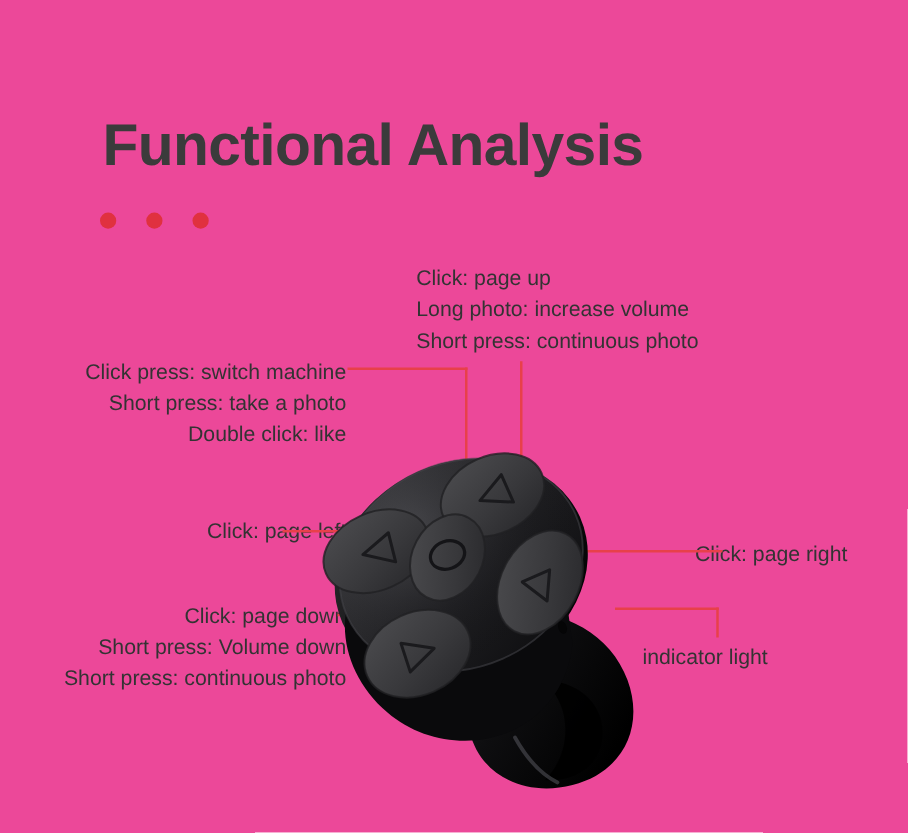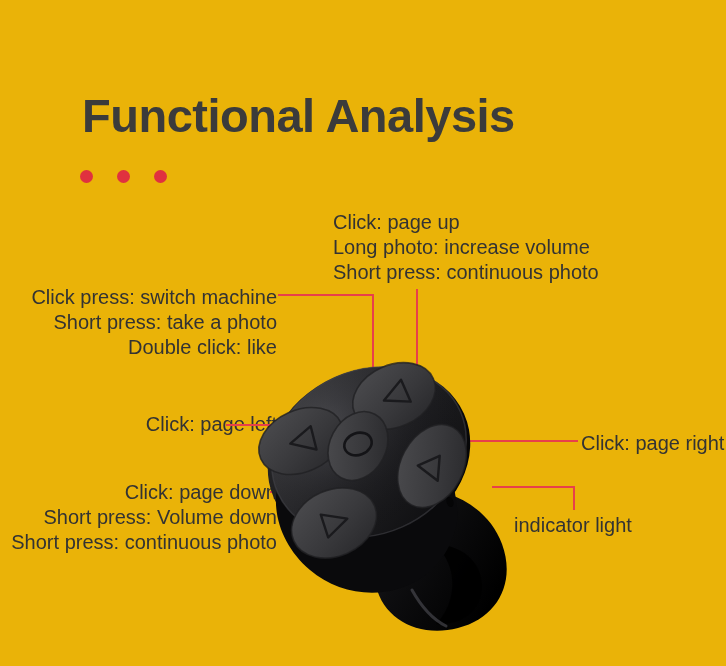--- a/index.html
+++ b/index.html
@@ -45,32 +45,32 @@
     height: 13px;
     border-radius: 50%;
   }
   #dots .dot.d0 { left: 0px; }
   #dots .dot.d1 { left: 37px; }
   #dots .dot.d2 { left: 74px; }
 
   
   .callout {
     position: absolute;
-    font-size: 20px;
+    font-size: 17px;
     color: #333333;
     line-height: 25px;
     white-space: nowrap;
   }
   .callout .line { display: block; }
 
   #callout-top-right { left: 333px; top: 210px; text-align: left; }
   #callout-left      { right: 449px; top: 285px; text-align: right; }
   #callout-page-left { right: 449px; top: 412px; text-align: right; }
   #callout-bottom-left { right: 449px; top: 480px; text-align: right; }
-  #callout-page-right { left: 581px; top: 431px; text-align: left; }
+  #callout-page-right { left: 556px; top: 431px; text-align: left; }
   #callout-indicator  { left: 514px; top: 513px; text-align: left; }
 
   
   .leader {
     position: absolute;
     background: #e8404a;
   }
   .leader.h { height: 2px; }
   .leader.v { width: 2px; }
 
@@ -80,21 +80,21 @@
     left: 236px;
     top: 338px;
     width: 300px;
     height: 300px;
   }
   #device svg { display: block; }
 </style>
 </head>
 <body>
 
-<div id="page" style="background: #eab308;">
+<div id="page" style="background: #ec4899;">
 
   <div id="title" style="color: rgb(59, 59, 59);">Functional Analysis</div>
 
   <div id="dots">
     <span class="dot d0" style="background: rgb(224, 49, 63);"></span>
     <span class="dot d1" style="background: rgb(224, 49, 63);"></span>
     <span class="dot d2" style="background: rgb(224, 49, 63);"></span>
   </div>
 
   <div class="callout" id="callout-top-right" style="color: rgb(51, 51, 51);">

